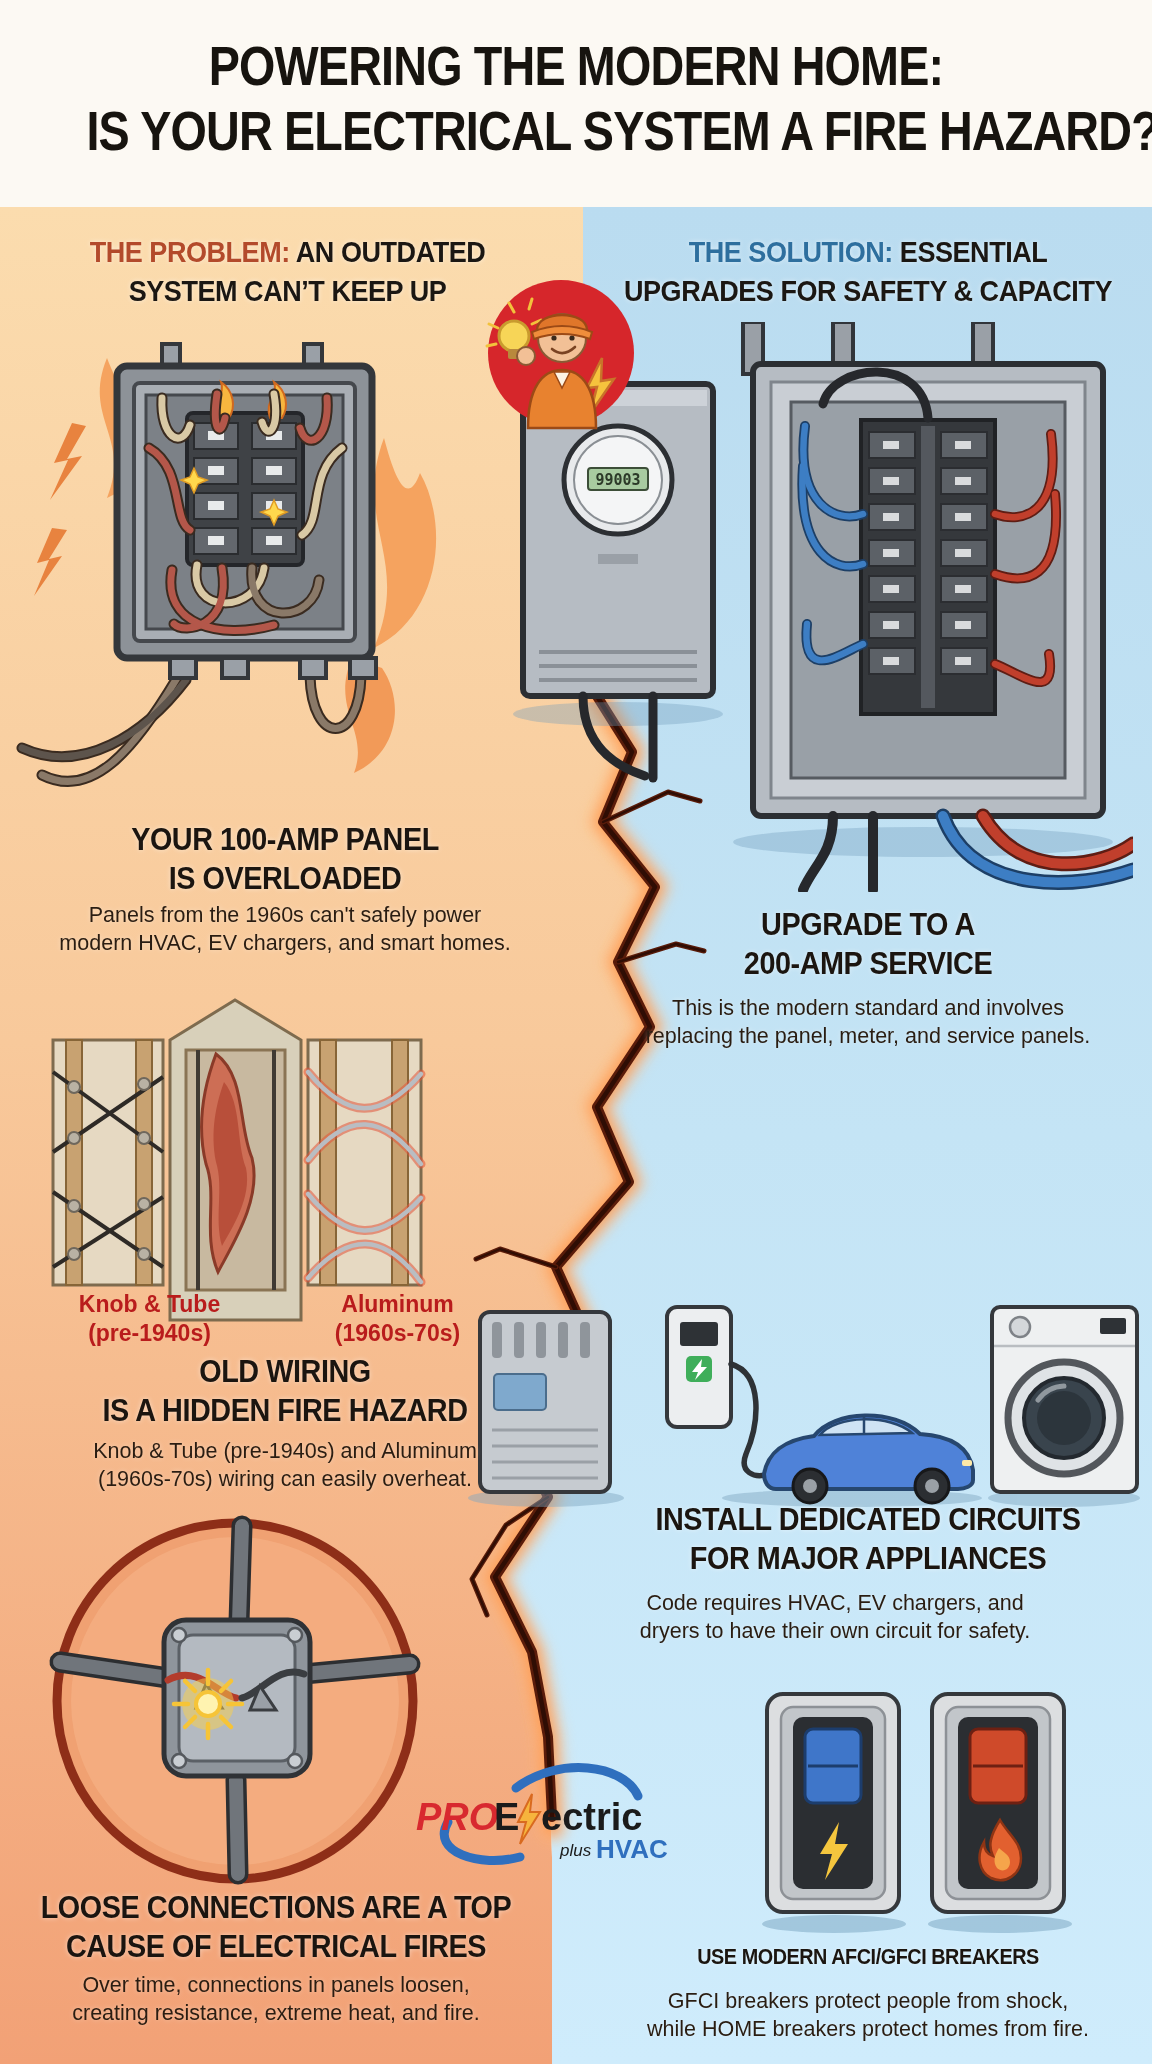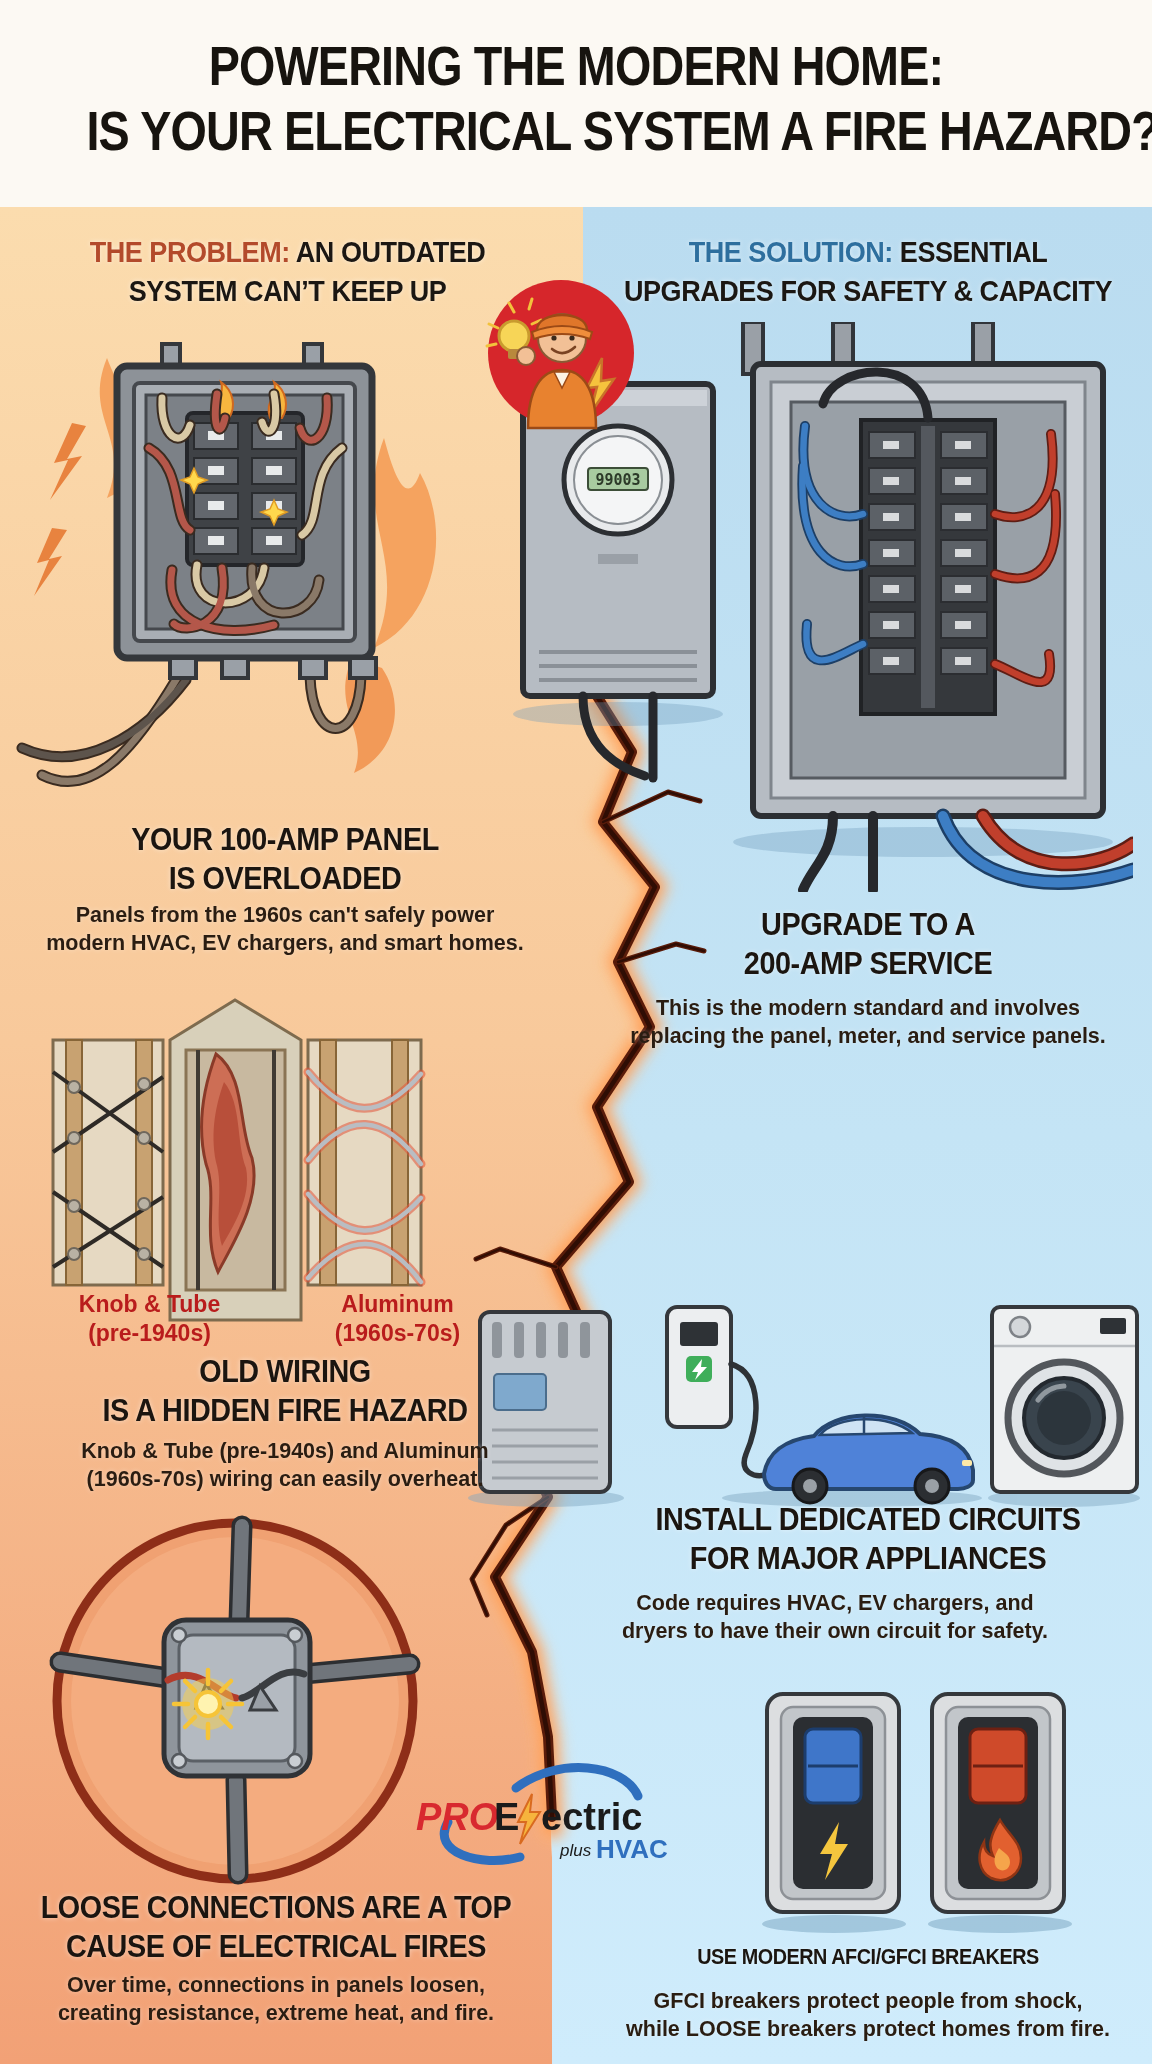--- a/index.html
+++ b/index.html
@@ -12,21 +12,21 @@
   .squeeze85{transform:scaleX(.85);transform-origin:50% 50%;}
   
   .main-title{font-weight:700;font-size:55px;line-height:1.18;letter-spacing:-1px;
               color:#17140f;}
   .col-head{font-weight:700;font-size:30px;line-height:1.3;letter-spacing:-.5px;color:#1b1713;
             text-shadow:0 0 6px rgba(255,255,255,.55);}
   .accent-problem{color:#b34a2b;}
   .accent-solution{color:#2e6f9e;}
   .sec-head{font-weight:700;font-size:32px;line-height:1.22;letter-spacing:-.5px;color:#1b1510;
             text-shadow:0 0 6px rgba(255,255,255,.5);}
-  .sec-body{font-weight:700;font-size:21.5px;line-height:1.3;color:#2a1d12;
+  .sec-body{font-weight:400;font-size:21.5px;line-height:1.3;color:#2a1d12;
             text-shadow:0 0 5px rgba(255,255,255,.4);}
   .wire-label{font-weight:700;font-size:23px;line-height:1.25;color:#b91c1c;}
   
   #title-block{top:34px;left:0;width:1152px;}
   
   #problem-head{top:232px;left:10px;width:555px;}
   #solution-head{top:232px;left:592px;width:552px;}
   
   #p-sec1-head{top:820px;left:15px;width:540px;text-align:center;}
   #p-sec1-body{top:902px;left:15px;width:540px;}
@@ -576,16 +576,16 @@
   <div id="s-sec2-body" class="abs ctr content">
     <div class="sec-body nowrap">Code requires HVAC, EV chargers, and</div>
     <div class="sec-body nowrap">dryers to have their own circuit for safety.</div>
   </div>
 
   <div id="s-sec3-head" class="abs ctr content sec-head">
     <div class="nowrap squeeze">USE MODERN AFCI/GFCI BREAKERS</div>
   </div>
   <div id="s-sec3-body" class="abs ctr content">
     <div class="sec-body nowrap">GFCI breakers protect people from shock,</div>
-    <div class="sec-body nowrap">while LOOSE breakers protect homes from fire.</div>
+    <div class="sec-body nowrap">while HOME breakers protect homes from fire.</div>
   </div>
 
 </div>
 
 </body></html>

